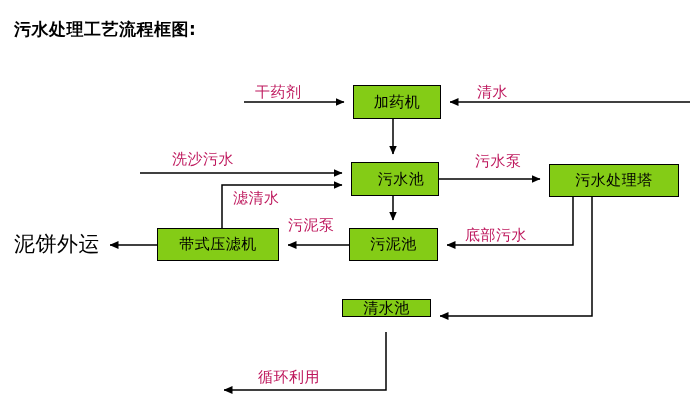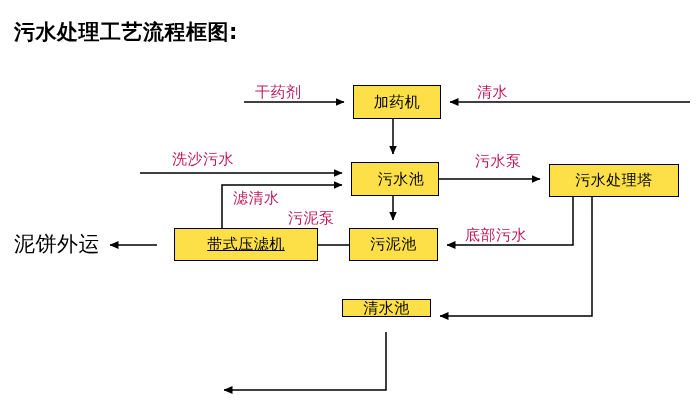--- a/index.html
+++ b/index.html
@@ -13,38 +13,38 @@
     height: 420px;
     background: #ffffff;
     overflow: hidden;
     font-family: "DejaVu Sans", "Liberation Sans", sans-serif;
     color: #000000;
   }
   #title {
     position: absolute;
     left: 14px;
     top: 18px;
-    font-size: 21px;
+    font-size: 17px;
     font-weight: bold;
     letter-spacing: 0.5px;
     white-space: nowrap;
     color: #000000;
   }
   svg.diagram {
     position: absolute;
     left: 0;
     top: 0;
     width: 700px;
     height: 420px;
   }
   .node-box {
     position: absolute;
     box-sizing: border-box;
     border: 1.6px solid #000000;
-    background: #fde047;
+    background: #84cc16;
     display: flex;
     align-items: center;
     justify-content: center;
     font-size: 15px;
     letter-spacing: 0.5px;
     white-space: nowrap;
     color: #000000;
   }
   .edge-label {
     position: absolute;
@@ -99,27 +99,28 @@
 
       <path d="M592,197 L592,316 L440,316" marker-end="url(#ah)"></path>
 
       <path d="M386,332 L386,390 L224,390" marker-end="url(#ah)"></path>
     </g>
   </svg>
 
   <div class="node-box" style="left:353px;top:85px;width:88px;height:34px;">加药机</div>
   <div class="node-box" style="left:351px;top:162px;width:88px;height:34px;padding-left:12px;">污水池</div>
   <div class="node-box" style="left:549px;top:164px;width:130px;height:33px;">污水处理塔</div>
-  <div class="node-box" style="left:174px;top:228px;width:144px;height:33px;text-decoration:underline;">带式压滤机</div>
+  <div class="node-box" style="left:157px;top:228px;width:122px;height:33px;">带式压滤机</div>
   <div class="node-box" style="left:349px;top:228px;width:89px;height:33px;">污泥池</div>
   <div class="node-box" style="left:342px;top:299px;width:89px;height:18px;">清水池</div>
 
   <div class="edge-label" style="left:255px;top:83px;">干药剂</div>
   <div class="edge-label" style="left:477px;top:83px;">清水</div>
   <div class="edge-label" style="left:172px;top:150px;">洗沙污水</div>
   <div class="edge-label" style="left:233px;top:189px;">滤清水</div>
   <div class="edge-label" style="left:459px;top:152px;margin-left:16px;">污水泵</div>
-  <div class="edge-label" style="left:288px;top:209px;">污泥泵</div>
+  <div class="edge-label" style="left:288px;top:216px;">污泥泵</div>
   <div class="edge-label" style="left:465px;top:226px;">底部污水</div>
+  <div class="edge-label" style="left:258px;top:368px;">循环利用</div>
 
   <div class="free-label" style="left:14px;top:230px;">泥饼外运</div>
 
 </div>
 
 </body></html>

